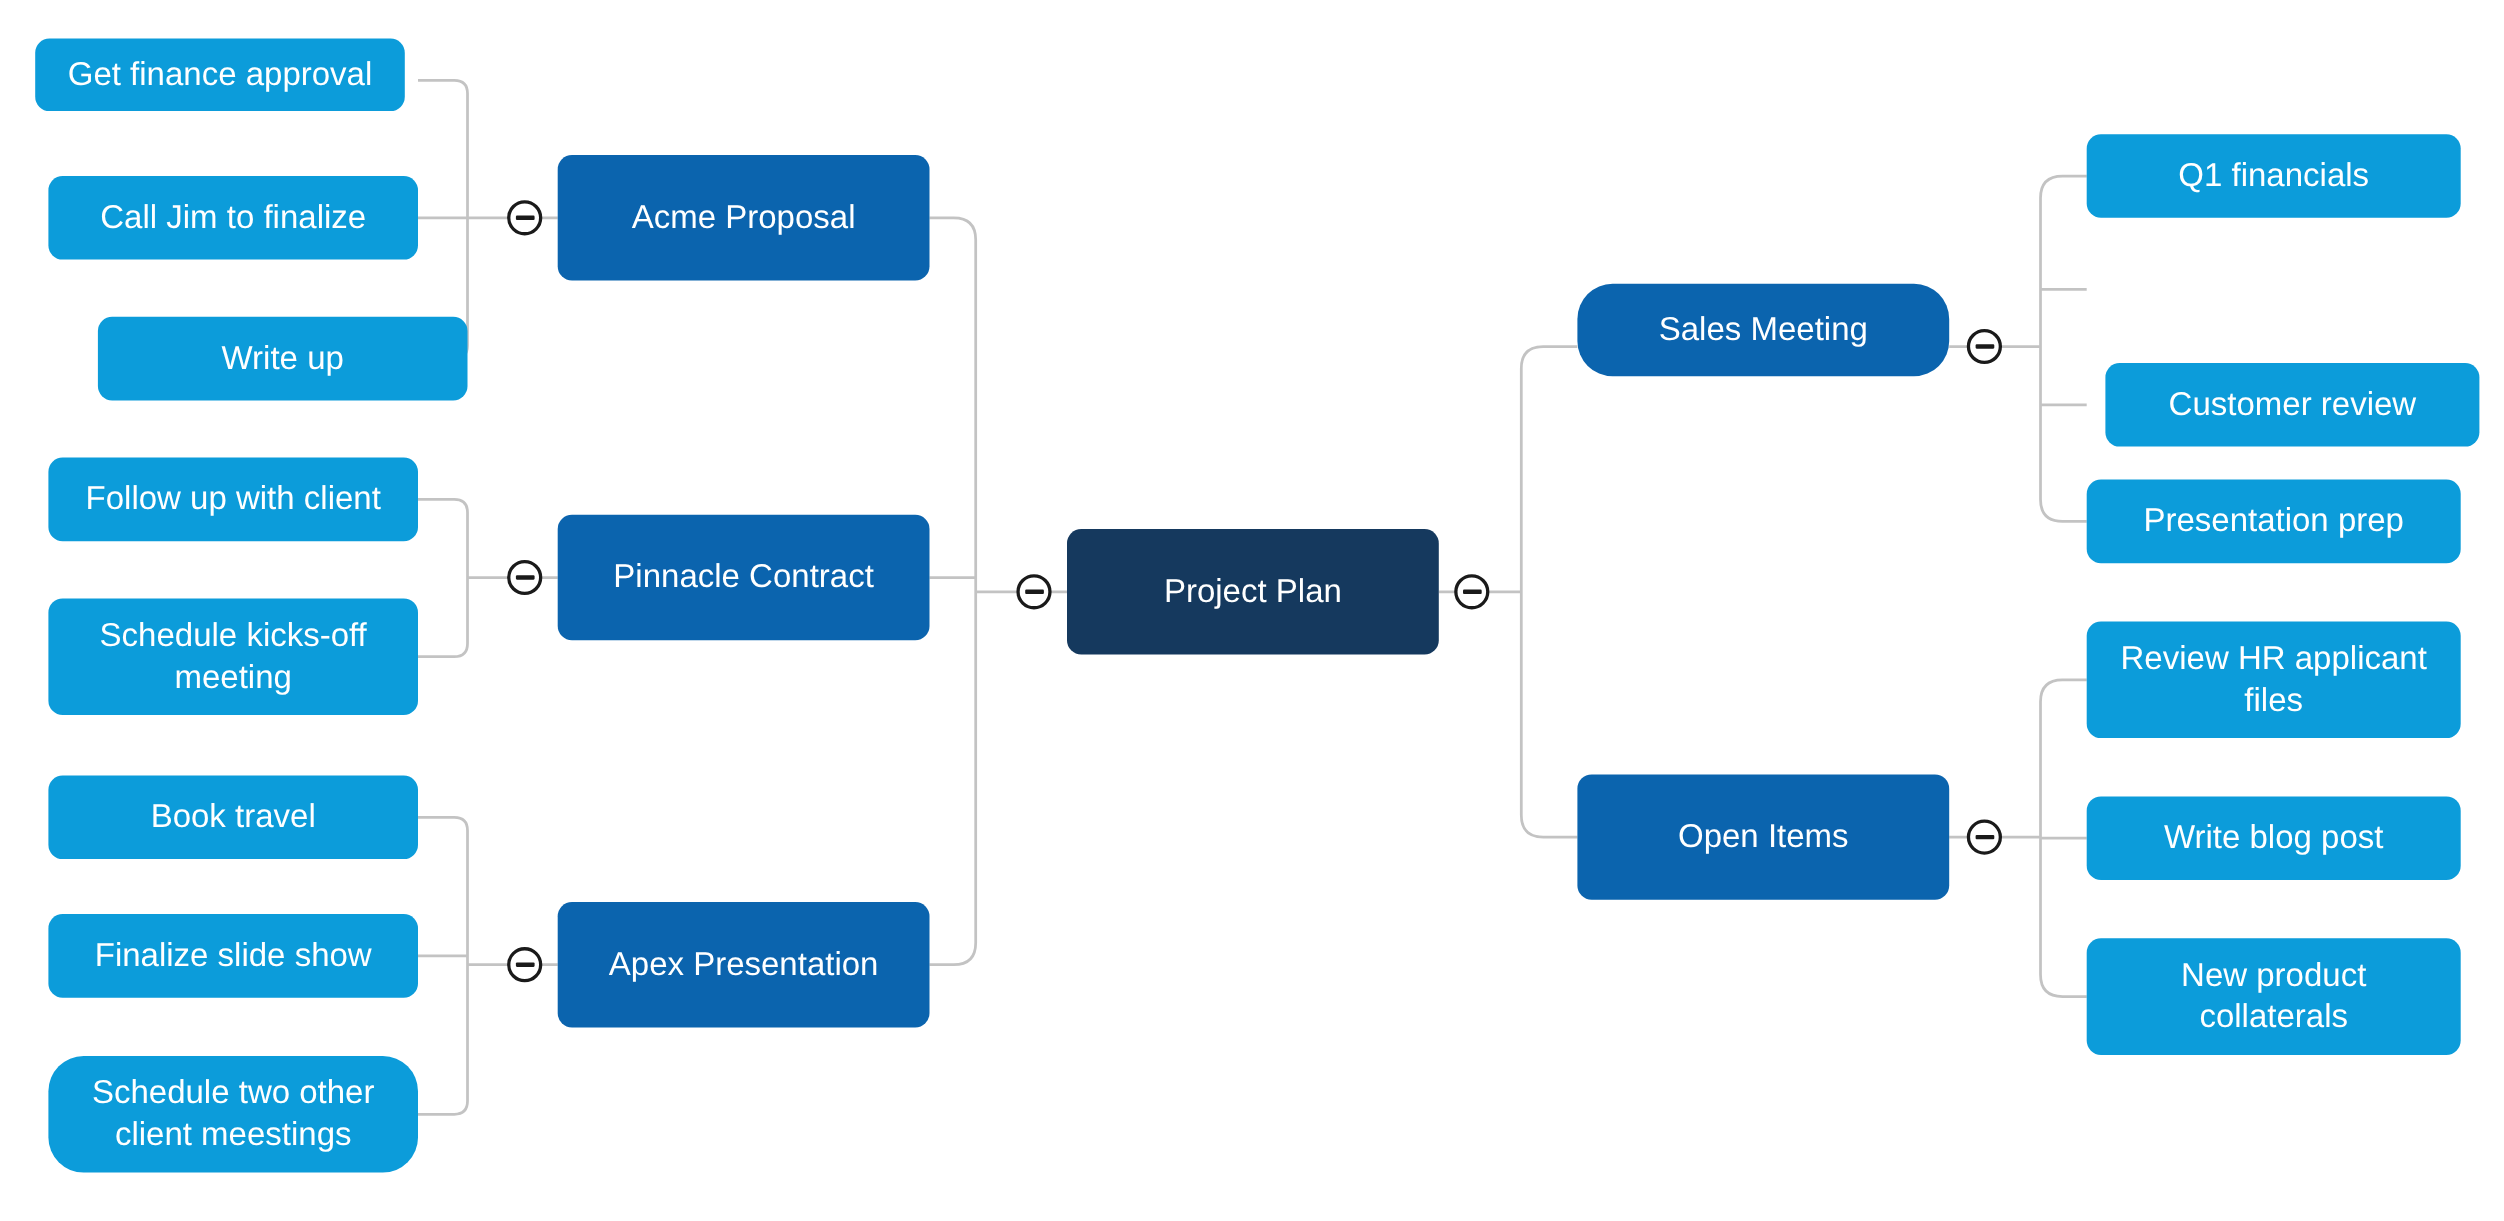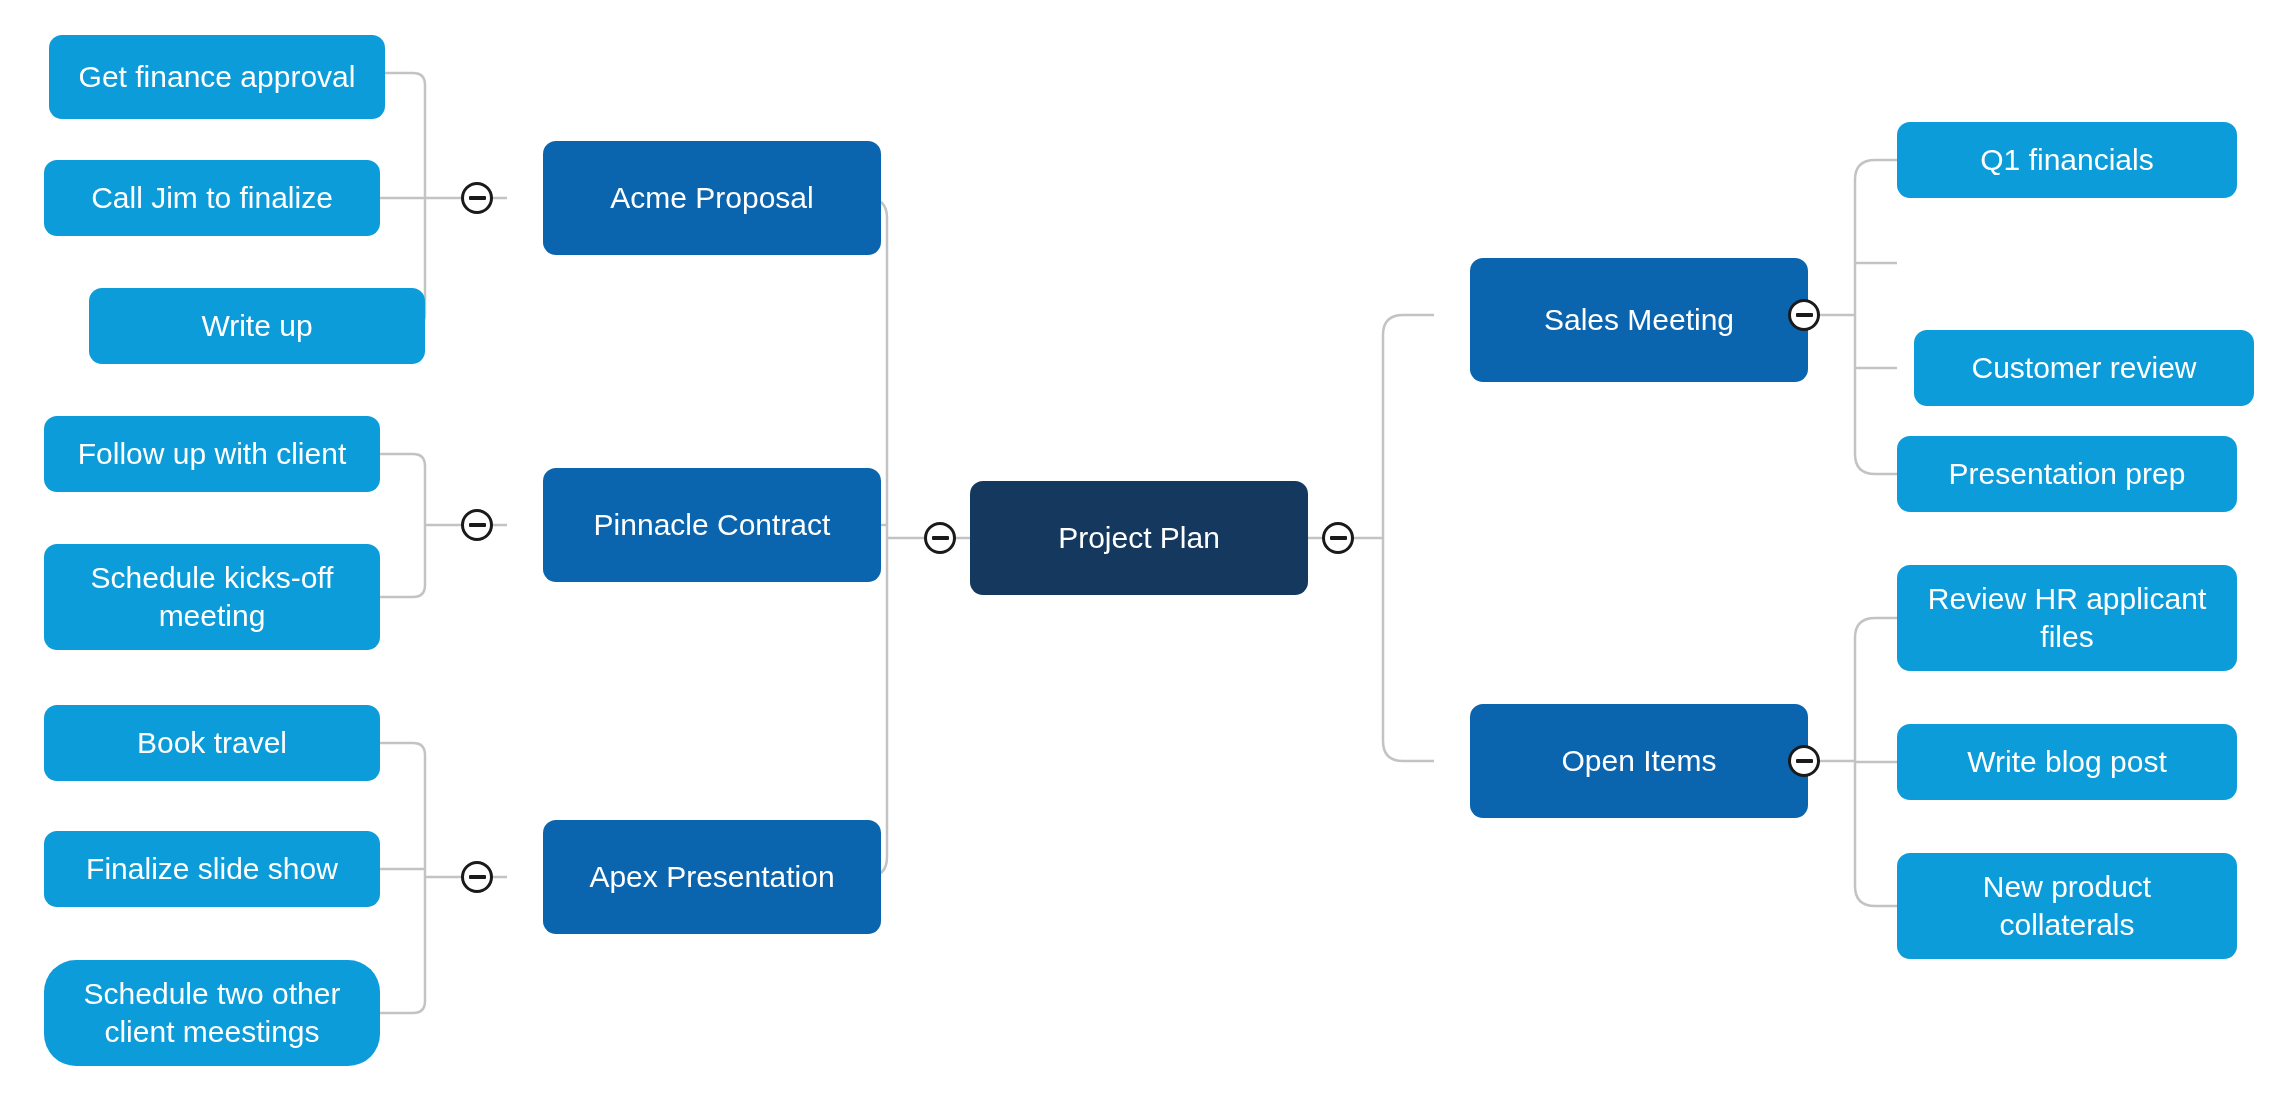--- a/index.html
+++ b/index.html
@@ -39,21 +39,21 @@
     text-align: center;
     color: var(--node-text-color);
     font-size: 30px;
     line-height: 38px;
     border-radius: 13px;
     padding: 0 26px;
     cursor: default;
     user-select: none;
   }
   .node.leaf   { background: var(--leaf-color); }
-  .node.branch { background: var(--branch-color); margin-left: 36px; }
+  .node.branch { background: var(--branch-color); }
   .node.root   { background: var(--root-color); }
   .collapse-btn {
     position: absolute;
     width: 32px;
     height: 32px;
     border: 3px solid var(--collapse-icon-color);
     border-radius: 50%;
     background: #FFFFFF;
     display: flex;
     align-items: center;
@@ -87,36 +87,36 @@
     <path d="M 1434 315 H 1403 Q 1383 315 1383 335 V 741 Q 1383 761 1403 761 H 1434"></path>
     <path d="M 1772 315 H 1855"></path>
     <path d="M 1897 160 H 1875 Q 1855 160 1855 180 V 454 Q 1855 474 1875 474 H 1897"></path>
     <path d="M 1855 263 H 1897"></path>
     <path d="M 1855 368 H 1897"></path>
     <path d="M 1772 761 H 1855"></path>
     <path d="M 1897 618 H 1875 Q 1855 618 1855 638 V 886 Q 1855 906 1875 906 H 1897"></path>
     <path d="M 1855 762 H 1897"></path>
   </svg>
 
-  <div class="node leaf" style="left:49px; top:35px; width:336px; height:84px;">Get finance approval</div>
+  <div class="node leaf" style="left:32px; top:35px; width:336px; height:66px;">Get finance approval</div>
   <div class="node leaf" style="left:44px; top:160px; width:336px; height:76px;">Call Jim to finalize</div>
   <div class="node leaf" style="left:44px; top:288px; width:336px; height:76px;margin-left:45px;">Write up</div>
   <div class="node leaf" style="left:44px; top:416px; width:336px; height:76px;">Follow up with client</div>
   <div class="node leaf" style="left:44px; top:544px; width:336px; height:106px;">Schedule kicks-off meeting</div>
   <div class="node leaf" style="left:44px; top:705px; width:336px; height:76px;">Book travel</div>
   <div class="node leaf" style="left:44px; top:831px; width:336px; height:76px;">Finalize slide show</div>
   <div class="node leaf" style="left:44px; top:960px; width:336px; height:106px;border-radius:32px;">Schedule two other client meestings</div>
 
   <div class="node branch" style="left:507px; top:141px; width:338px; height:114px;">Acme Proposal</div>
   <div class="node branch" style="left:507px; top:468px; width:338px; height:114px;">Pinnacle Contract</div>
   <div class="node branch" style="left:507px; top:820px; width:338px; height:114px;">Apex Presentation</div>
 
   <div class="node root" style="left:970px; top:481px; width:338px; height:114px;">Project Plan</div>
 
-  <div class="node branch" style="left:1434px; top:258px; width:338px; height:124px;">Sales Meeting</div>
+  <div class="node branch" style="left:1434px; top:258px; width:338px; height:84px;border-radius:32px;">Sales Meeting</div>
   <div class="node branch" style="left:1434px; top:704px; width:338px; height:114px;">Open Items</div>
 
   <div class="node leaf" style="left:1897px; top:122px; width:340px; height:76px;">Q1 financials</div>
   <div class="node leaf" style="left:1884px; top:330px; width:340px; height:76px;margin-left:30px;">Customer review</div>
   <div class="node leaf" style="left:1897px; top:436px; width:340px; height:76px;">Presentation prep</div>
   <div class="node leaf" style="left:1897px; top:565px; width:340px; height:106px;">Review HR applicant files</div>
   <div class="node leaf" style="left:1897px; top:724px; width:340px; height:76px;">Write blog post</div>
   <div class="node leaf" style="left:1897px; top:853px; width:340px; height:106px;">New product collaterals</div>
 
   <div class="collapse-btn" style="left:461px; top:182px;">

